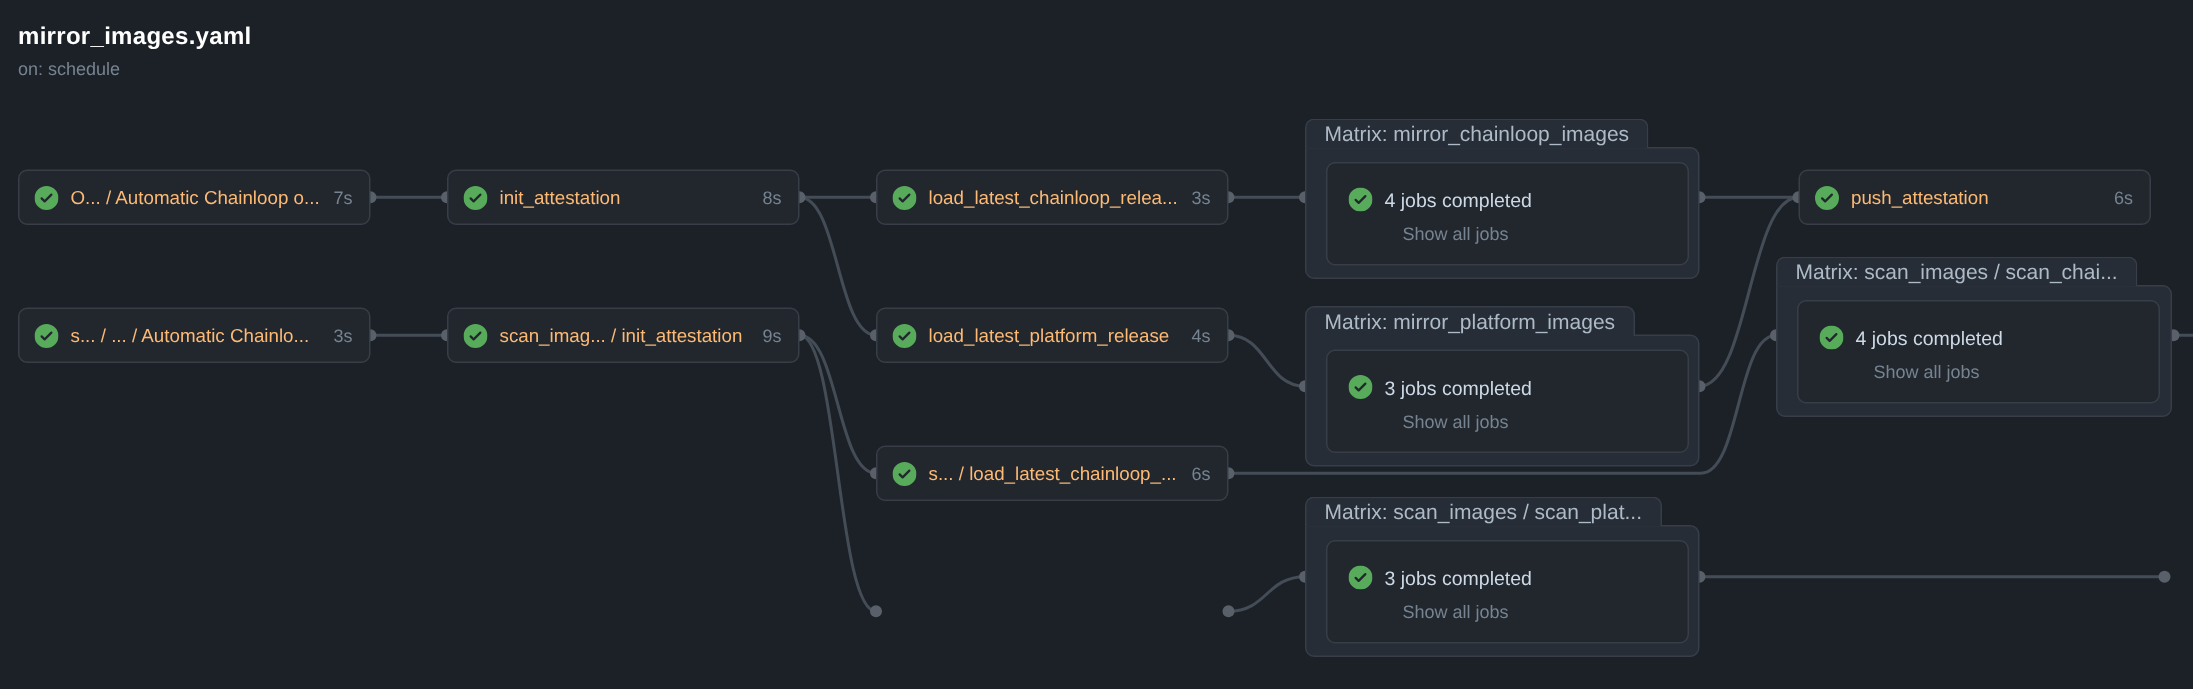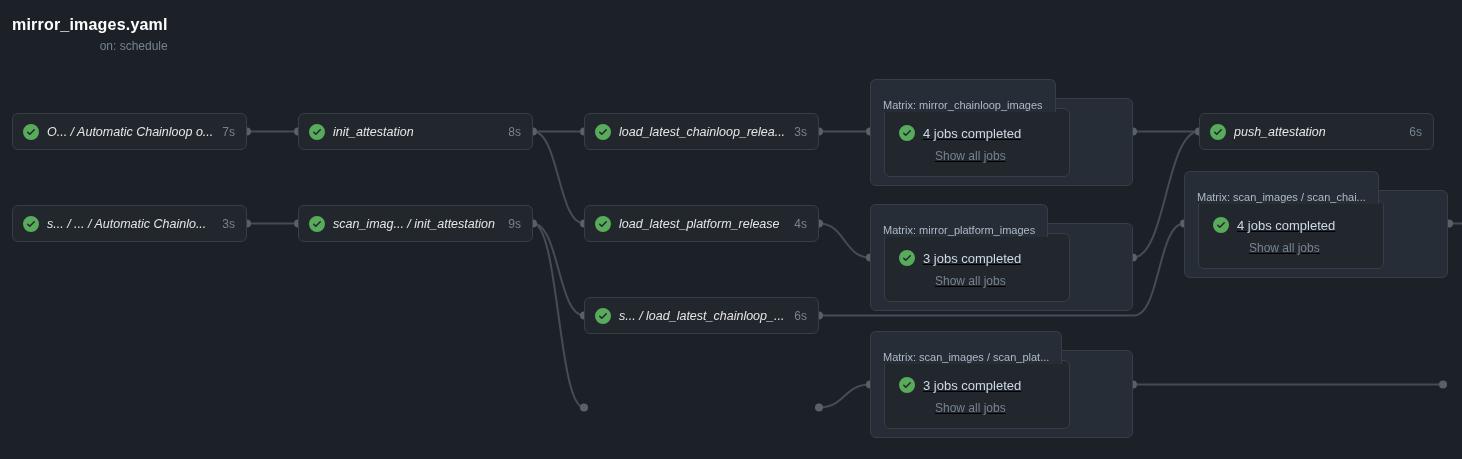--- a/index.html
+++ b/index.html
@@ -2,43 +2,43 @@
 <html><head>
 <meta charset="utf-8">
 <style>
   html,body{margin:0;padding:0;background:#1c2128;}
   #canvas{
     position:relative;width:1462px;height:459px;overflow:hidden;
     background:#1c2128;font-family:"Liberation Sans",sans-serif;
   }
   .hdr{position:absolute;left:12px;top:16px;}
   .hdr .title{font-size:16px;font-weight:700;color:#ffffff;letter-spacing:.2px;}
-  .hdr .sub{margin-top:5px;font-size:12px;color:#768390;text-align:right;}
+  .hdr .sub{margin-top:5px;font-size:12px;color:#768390;}
   svg.edges{position:absolute;left:0;top:0;z-index:0;}
   .node{
     position:absolute;width:235px;height:37px;box-sizing:border-box;z-index:2;
     background:#22272e;border:1px solid #373e47;border-radius:6px;
     display:flex;align-items:center;gap:8px;padding:0 11px 0 10px;cursor:pointer;
   }
-  .node .lbl{flex:1;min-width:0;font-size:12.5px;color:#e5e5e5;white-space:nowrap;overflow:hidden;font-style:italic;}
+  .node .lbl{flex:1;min-width:0;font-size:12.5px;color:#fdba74;white-space:nowrap;overflow:hidden;}
   .node .dur{font-size:12px;color:#768390;flex:none;}
   .ic{width:16px;height:16px;flex:none;display:block;}
   .mtab{
     position:absolute;z-index:3;height:20px;line-height:19px;box-sizing:border-box;
-    padding:16px 12px;background:#262d36;border:1px solid #373e47;border-bottom:none;
-    border-radius:6px 6px 0 0;font-size:11px;color:#adbac7;white-space:nowrap;
+    padding:0 12px;background:#262d36;border:1px solid #373e47;border-bottom:none;
+    border-radius:6px 6px 0 0;font-size:14px;color:#adbac7;white-space:nowrap;
   }
   .mbody{
     position:absolute;z-index:1;box-sizing:border-box;
     background:#262d36;border:1px solid #373e47;border-radius:0 6px 6px 6px;
   }
   .mcard{
-    position:absolute;left:13px;top:9px;width:186px;height:69px;box-sizing:border-box;
+    position:absolute;left:13px;top:9px;width:242px;height:69px;box-sizing:border-box;
     background:#22272e;border:1px solid #373e47;border-radius:6px;
-    padding:15px 14px 0 14px;cursor:pointer;text-decoration:underline;
+    padding:15px 14px 0 14px;cursor:pointer;
   }
   .mrow{display:flex;align-items:center;gap:8px;height:18px;font-size:13px;color:#cdd9e5;white-space:nowrap;}
   .mlink{margin-top:7px;font-size:12px;color:#768390;cursor:pointer;white-space:nowrap;margin-left:36px;}
 </style>
 </head>
 <body>
 
 <div id="canvas">
 
   <svg width="0" height="0" style="position:absolute" aria-hidden="true">

